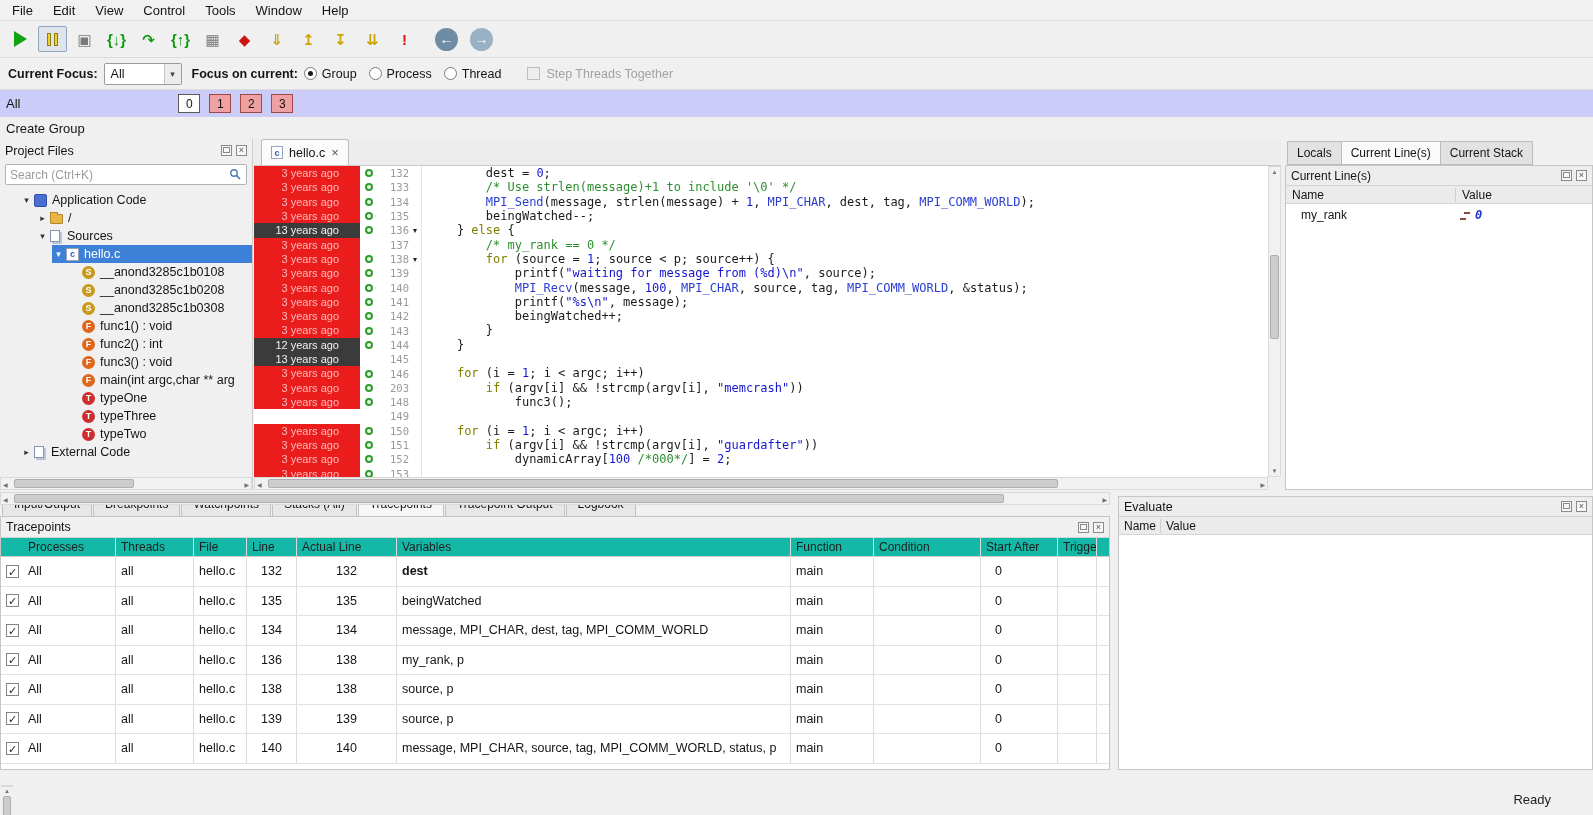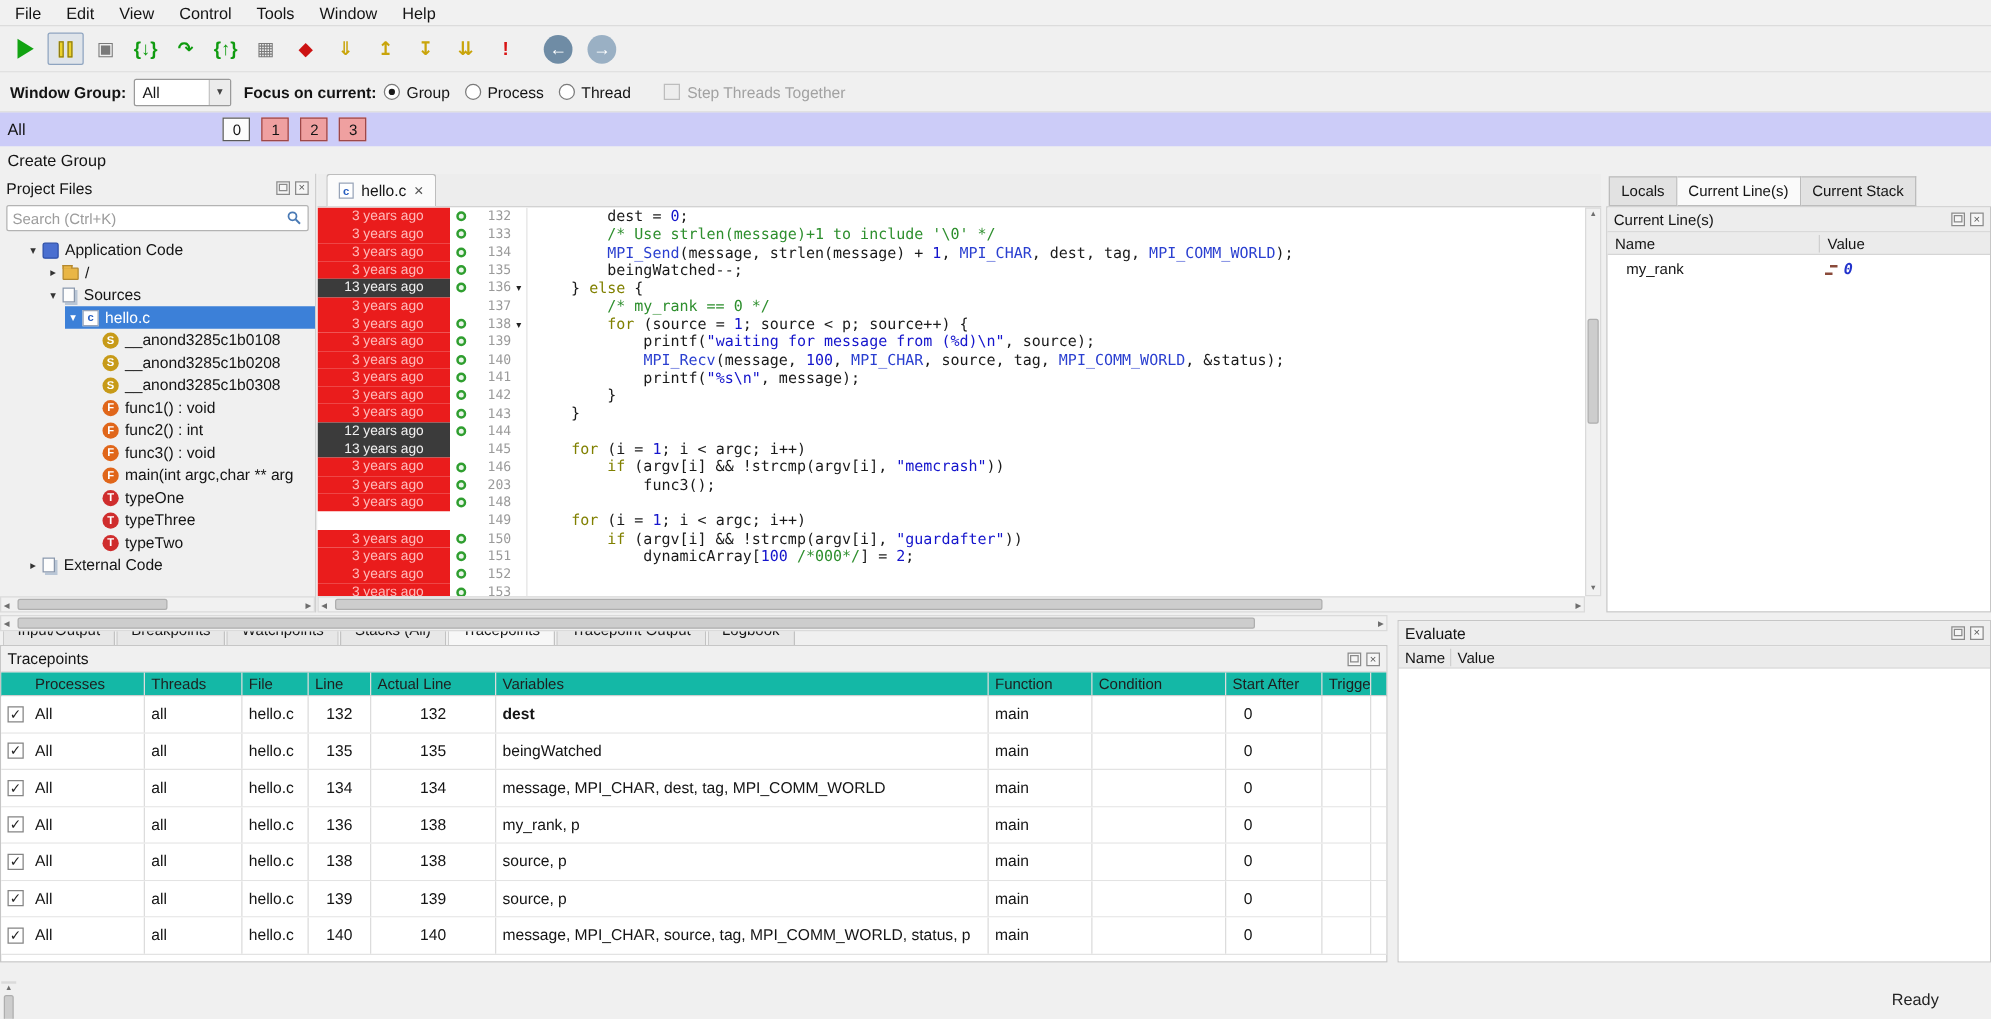--- a/index.html
+++ b/index.html
@@ -222,21 +222,21 @@
         <div class="navbtn back">
           <span class="navglyph">←</span>
         </div>
         <div class="navbtn fwd">
           <span class="navglyph">→</span>
         </div>
       </div>
   </div>
 
   <div class="focusbar">
-    <span class="fb-label">Window Group:</span>
+    <span class="fb-label">Current Focus:</span>
     <div class="dropdown">
       <span>All</span>
       <span class="dd-arrow">▾</span>
     </div>
     <span class="fb-label">Focus on current:</span>
     <div class="ropts">
         <label class="ropt">
           <span class="radio sel"></span>
           <span>Group</span>
         </label>
@@ -521,20 +521,21 @@
             <div class="cline"><span class="seg-p">        dest = </span><span class="seg-n">0</span><span class="seg-p">;</span></div>
             <div class="cline"><span class="seg-p">        </span><span class="seg-cm">/* Use strlen(message)+1 to include '\0' */</span></div>
             <div class="cline"><span class="seg-p">        </span><span class="seg-mpi">MPI_Send</span><span class="seg-p">(message, strlen(message) + </span><span class="seg-n">1</span><span class="seg-p">, </span><span class="seg-mpi">MPI_CHAR</span><span class="seg-p">, dest, tag, </span><span class="seg-mpi">MPI_COMM_WORLD</span><span class="seg-p">);</span></div>
             <div class="cline"><span class="seg-p">        beingWatched--;</span></div>
             <div class="cline"><span class="seg-p">    } </span><span class="seg-kw">else</span><span class="seg-p"> {</span></div>
             <div class="cline"><span class="seg-p">        </span><span class="seg-cm">/* my_rank == 0 */</span></div>
             <div class="cline"><span class="seg-p">        </span><span class="seg-kw">for</span><span class="seg-p"> (source = </span><span class="seg-n">1</span><span class="seg-p">; source &lt; p; source++) {</span></div>
             <div class="cline"><span class="seg-p">            printf(</span><span class="seg-str">"waiting for message from (%d)\n"</span><span class="seg-p">, source);</span></div>
             <div class="cline"><span class="seg-p">            </span><span class="seg-mpi">MPI_Recv</span><span class="seg-p">(message, </span><span class="seg-n">100</span><span class="seg-p">, </span><span class="seg-mpi">MPI_CHAR</span><span class="seg-p">, source, tag, </span><span class="seg-mpi">MPI_COMM_WORLD</span><span class="seg-p">, &amp;status);</span></div>
             <div class="cline"><span class="seg-p">            printf(</span><span class="seg-str">"%s\n"</span><span class="seg-p">, message);</span></div>
+            <div class="cline"><span class="seg-p">            beingWatched++;</span></div>
             <div class="cline"><span class="seg-p">        }</span></div>
             <div class="cline"><span class="seg-p">    }</span></div>
             <div class="cline"></div>
             <div class="cline"><span class="seg-p">    </span><span class="seg-kw">for</span><span class="seg-p"> (i = </span><span class="seg-n">1</span><span class="seg-p">; i &lt; argc; i++)</span></div>
             <div class="cline"><span class="seg-p">        </span><span class="seg-kw">if</span><span class="seg-p"> (argv[i] &amp;&amp; !strcmp(argv[i], </span><span class="seg-str">"memcrash"</span><span class="seg-p">))</span></div>
             <div class="cline"><span class="seg-p">            func3();</span></div>
             <div class="cline"></div>
             <div class="cline"><span class="seg-p">    </span><span class="seg-kw">for</span><span class="seg-p"> (i = </span><span class="seg-n">1</span><span class="seg-p">; i &lt; argc; i++)</span></div>
             <div class="cline"><span class="seg-p">        </span><span class="seg-kw">if</span><span class="seg-p"> (argv[i] &amp;&amp; !strcmp(argv[i], </span><span class="seg-str">"guardafter"</span><span class="seg-p">))</span></div>
             <div class="cline"><span class="seg-p">            dynamicArray[</span><span class="seg-n">100</span><span class="seg-p"> </span><span class="seg-cm">/*000*/</span><span class="seg-p">] = </span><span class="seg-n">2</span><span class="seg-p">;</span></div>

